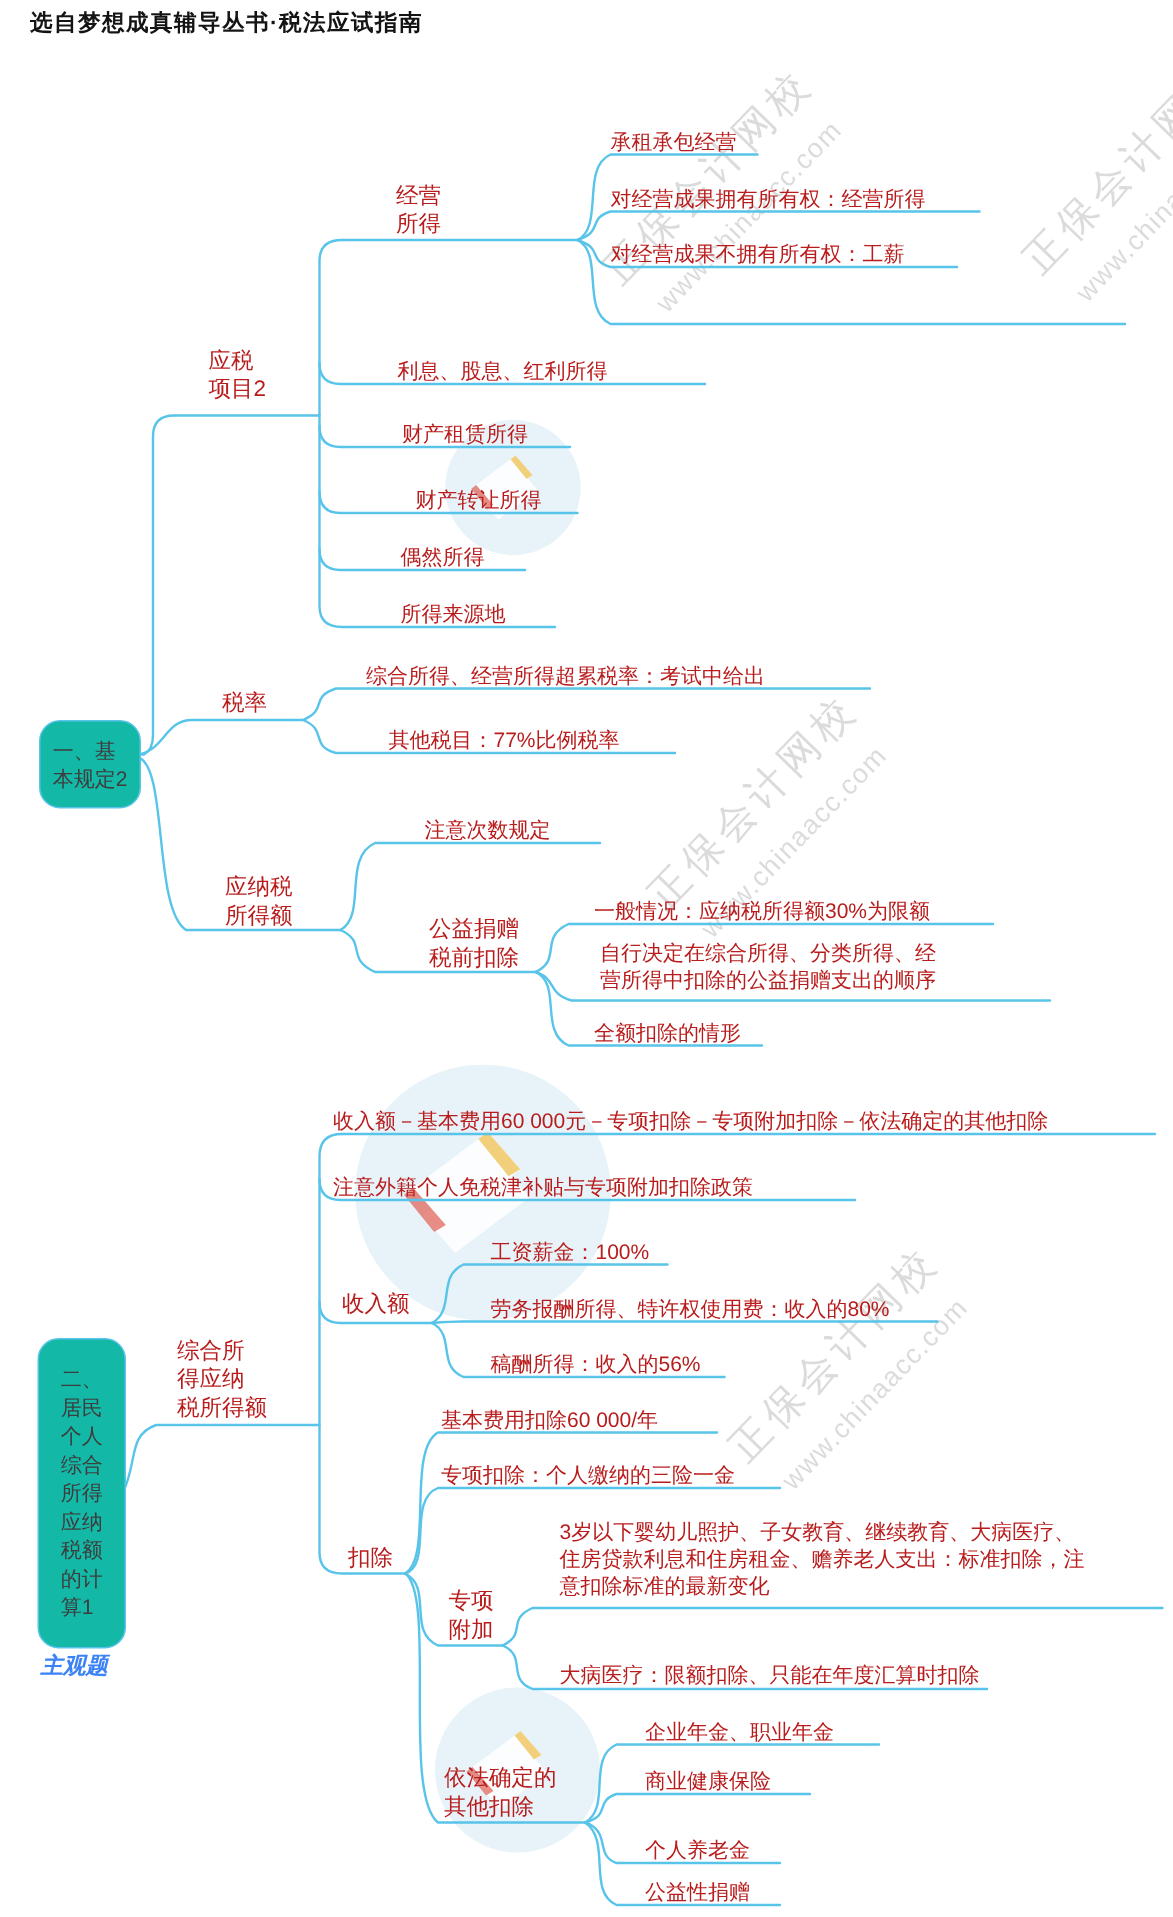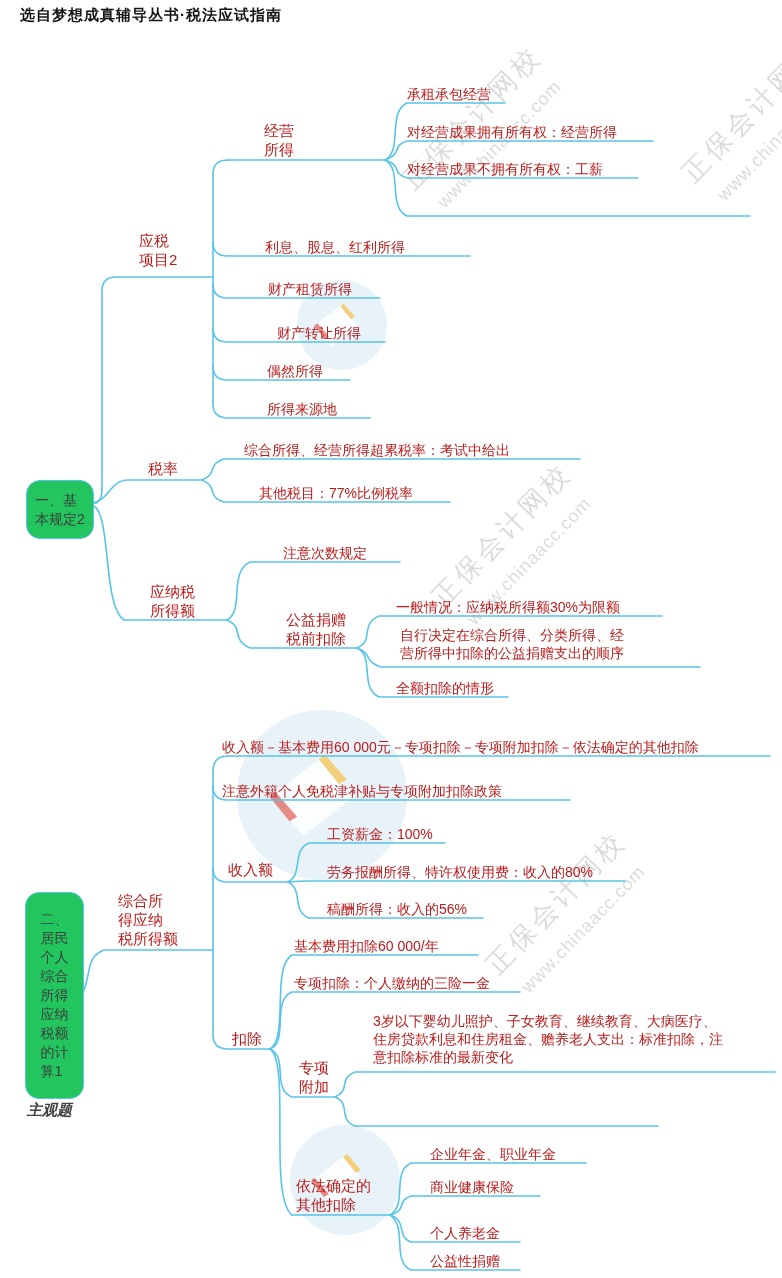--- a/index.html
+++ b/index.html
@@ -4,24 +4,24 @@
 <style>
   html,body{margin:0;padding:0;background:#fff;}
   #stage{position:relative;width:782px;height:1278px;overflow:hidden;background:#fff;
          font-family:"Liberation Sans",sans-serif;}
   .hdr{position:absolute;left:8px;top:6px;font-size:15px;font-weight:bold;color:#141414;
        letter-spacing:1px;z-index:3;white-space:nowrap;margin-left:12px;}
   .node{position:absolute;color:#b91c1c;z-index:2;}
   .leaf{font-size:14px;line-height:18px;white-space:nowrap;}
   .leaf.wrap{white-space:pre-line;}
   .mid{font-size:15px;line-height:19px;white-space:pre-line;}
-  .rootbox{position:absolute;border:1.6px solid #58c4e9;border-radius:14px;background:#22c55e;
+  .rootbox{position:absolute;border:1.6px solid #58c4e9;border-radius:14px;background:#14b8a6;
            display:flex;align-items:center;justify-content:center;font-size:14px;line-height:19px;
            color:#3d3d3d;white-space:pre-line;text-align:left;z-index:2;}
-  .badge{position:absolute;font-size:15px;font-weight:bold;font-style:italic;color:#404040;z-index:2;}
+  .badge{position:absolute;font-size:15px;font-weight:bold;font-style:italic;color:#3b82f6;z-index:2;}
   svg.layer{position:absolute;left:0;top:0;z-index:1;}
   .wm{position:absolute;z-index:0;transform:rotate(-46deg);text-align:center;width:230px;pointer-events:none;}
   .wm .b{font-size:27px;letter-spacing:4px;color:rgba(145,145,145,.33);white-space:nowrap;}
   .wm .u{font-size:18px;letter-spacing:1px;color:rgba(145,145,145,.33);white-space:nowrap;margin-top:10px;}
 </style>
 </head>
 <body>
 
 <div id="stage">
 
@@ -165,20 +165,21 @@
   <div class="node leaf" style="left:327px;top:863px;">劳务报酬所得、特许权使用费：收入的80%</div>
   <div class="node leaf" style="left:327px;top:900px;">稿酬所得：收入的56%</div>
 
   <div class="node mid" style="left:232px;top:1029px;">扣除</div>
   <div class="node leaf" style="left:294px;top:937px;">基本费用扣除60 000/年</div>
   <div class="node leaf" style="left:294px;top:974px;">专项扣除：个人缴纳的三险一金</div>
 
   <div class="node mid" style="left:299px;top:1058px;">专项
 附加</div>
   <div class="node leaf wrap" style="left:373px;top:1012px;width:352px;">3岁以下婴幼儿照护、子女教育、继续教育、大病医疗、住房贷款利息和住房租金、赡养老人支出：标准扣除，注意扣除标准的最新变化</div>
+  <div class="node leaf" style="left:373px;top:1107px;">大病医疗：限额扣除、只能在年度汇算时扣除</div>
 
   <div class="node mid" style="left:296px;top:1176px;">依法确定的
 其他扣除</div>
   <div class="node leaf" style="left:430px;top:1145px;">企业年金、职业年金</div>
   <div class="node leaf" style="left:430px;top:1178px;">商业健康保险</div>
   <div class="node leaf" style="left:430px;top:1224px;">个人养老金</div>
   <div class="node leaf" style="left:430px;top:1252px;">公益性捐赠</div>
 
 </div>
 

